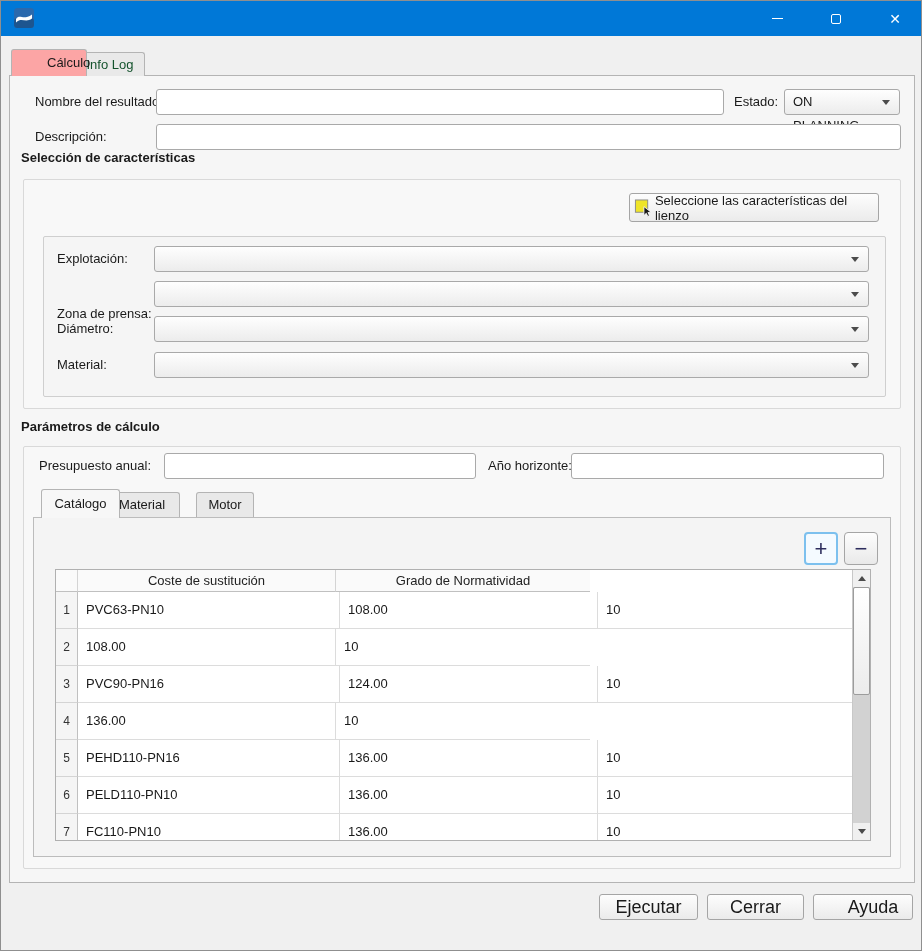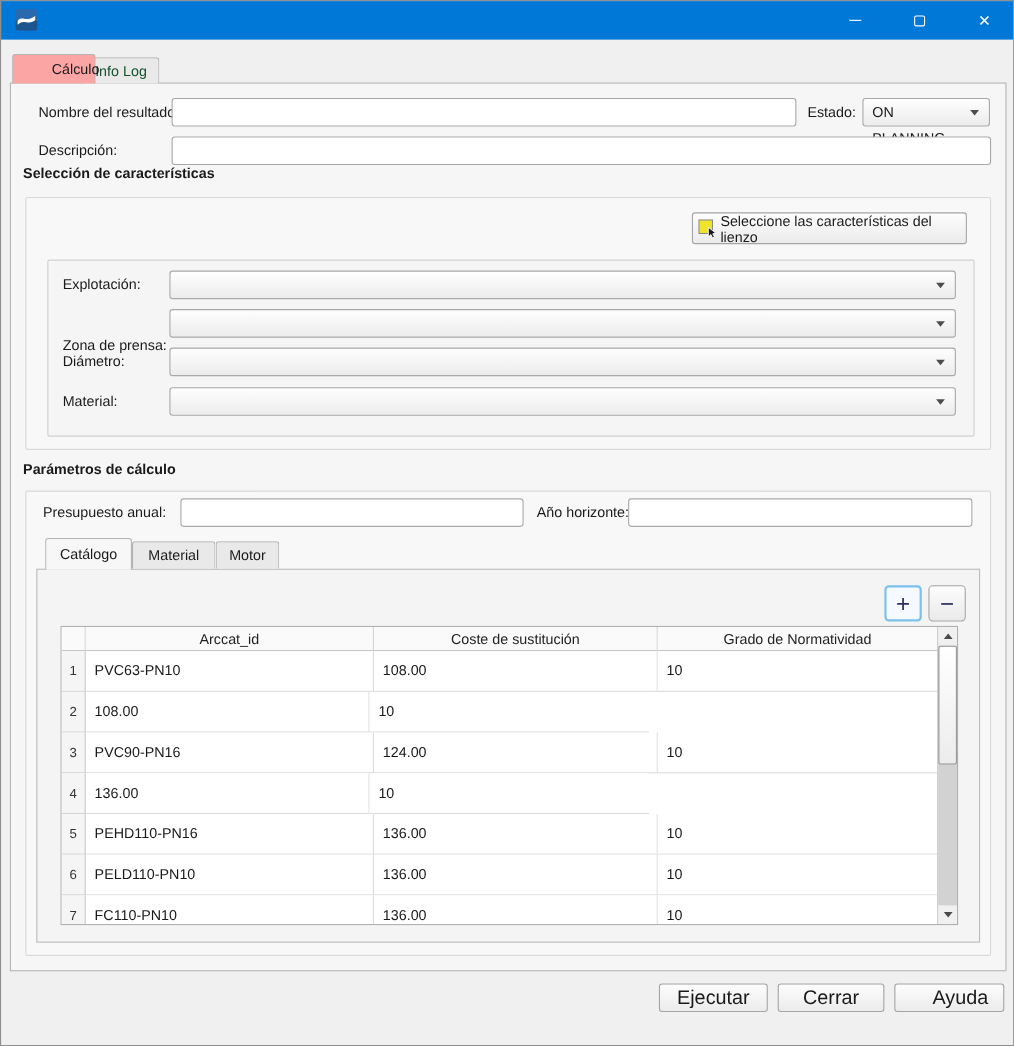--- a/index.html
+++ b/index.html
@@ -171,36 +171,35 @@
 
   <div class="heading" style="left:20px; top:418px;">Parámetros de cálculo</div>
   <div class="groupbox" style="left:22px; top:445px; width:878px; height:423px;"></div>
 
   <span class="flabel" style="left:38px; top:452px;">Presupuesto anual:</span>
   <input class="tinput" style="left: 163px; top: 452px; width: 312px;" value="">
   <span class="flabel" style="left:487px; top:452px;">Año horizonte:</span>
   <input class="tinput" style="left: 570px; top: 452px; width: 313px;" value="">
 
   <div class="tab-inner-active">Catálogo</div>
-  <div class="tab-inner" style="left:119px; width:76px;">Material</div>
+  <div class="tab-inner" style="left:103px; width:76px;">Material</div>
   <div class="tab-inner" style="left:195px; width:58px;">Motor</div>
   <div class="pane-inner"></div>
 
   <div class="sq-btn sq-plus">
       <span>+</span>
     </div>
   <div class="sq-btn sq-minus">
       <span>−</span>
     </div>
 
   <div class="table-wrap">
     <div class="tbl">
       <div class="thead">
         <div class="hcell hc0"></div>
-        <div class="hcell hc1">Arccat_id</div>
         <div class="hcell hc2">Coste de sustitución</div>
         <div class="hcell hc3">Grado de Normatividad</div>
       </div>
       <div class="trow">
         <div class="ncell">1</div>
         <div class="dcell dc1">PVC63-PN10</div>
         <div class="dcell dc2">108.00</div>
         <div class="dcell dc3">10</div>
       </div>
       <div class="trow">

